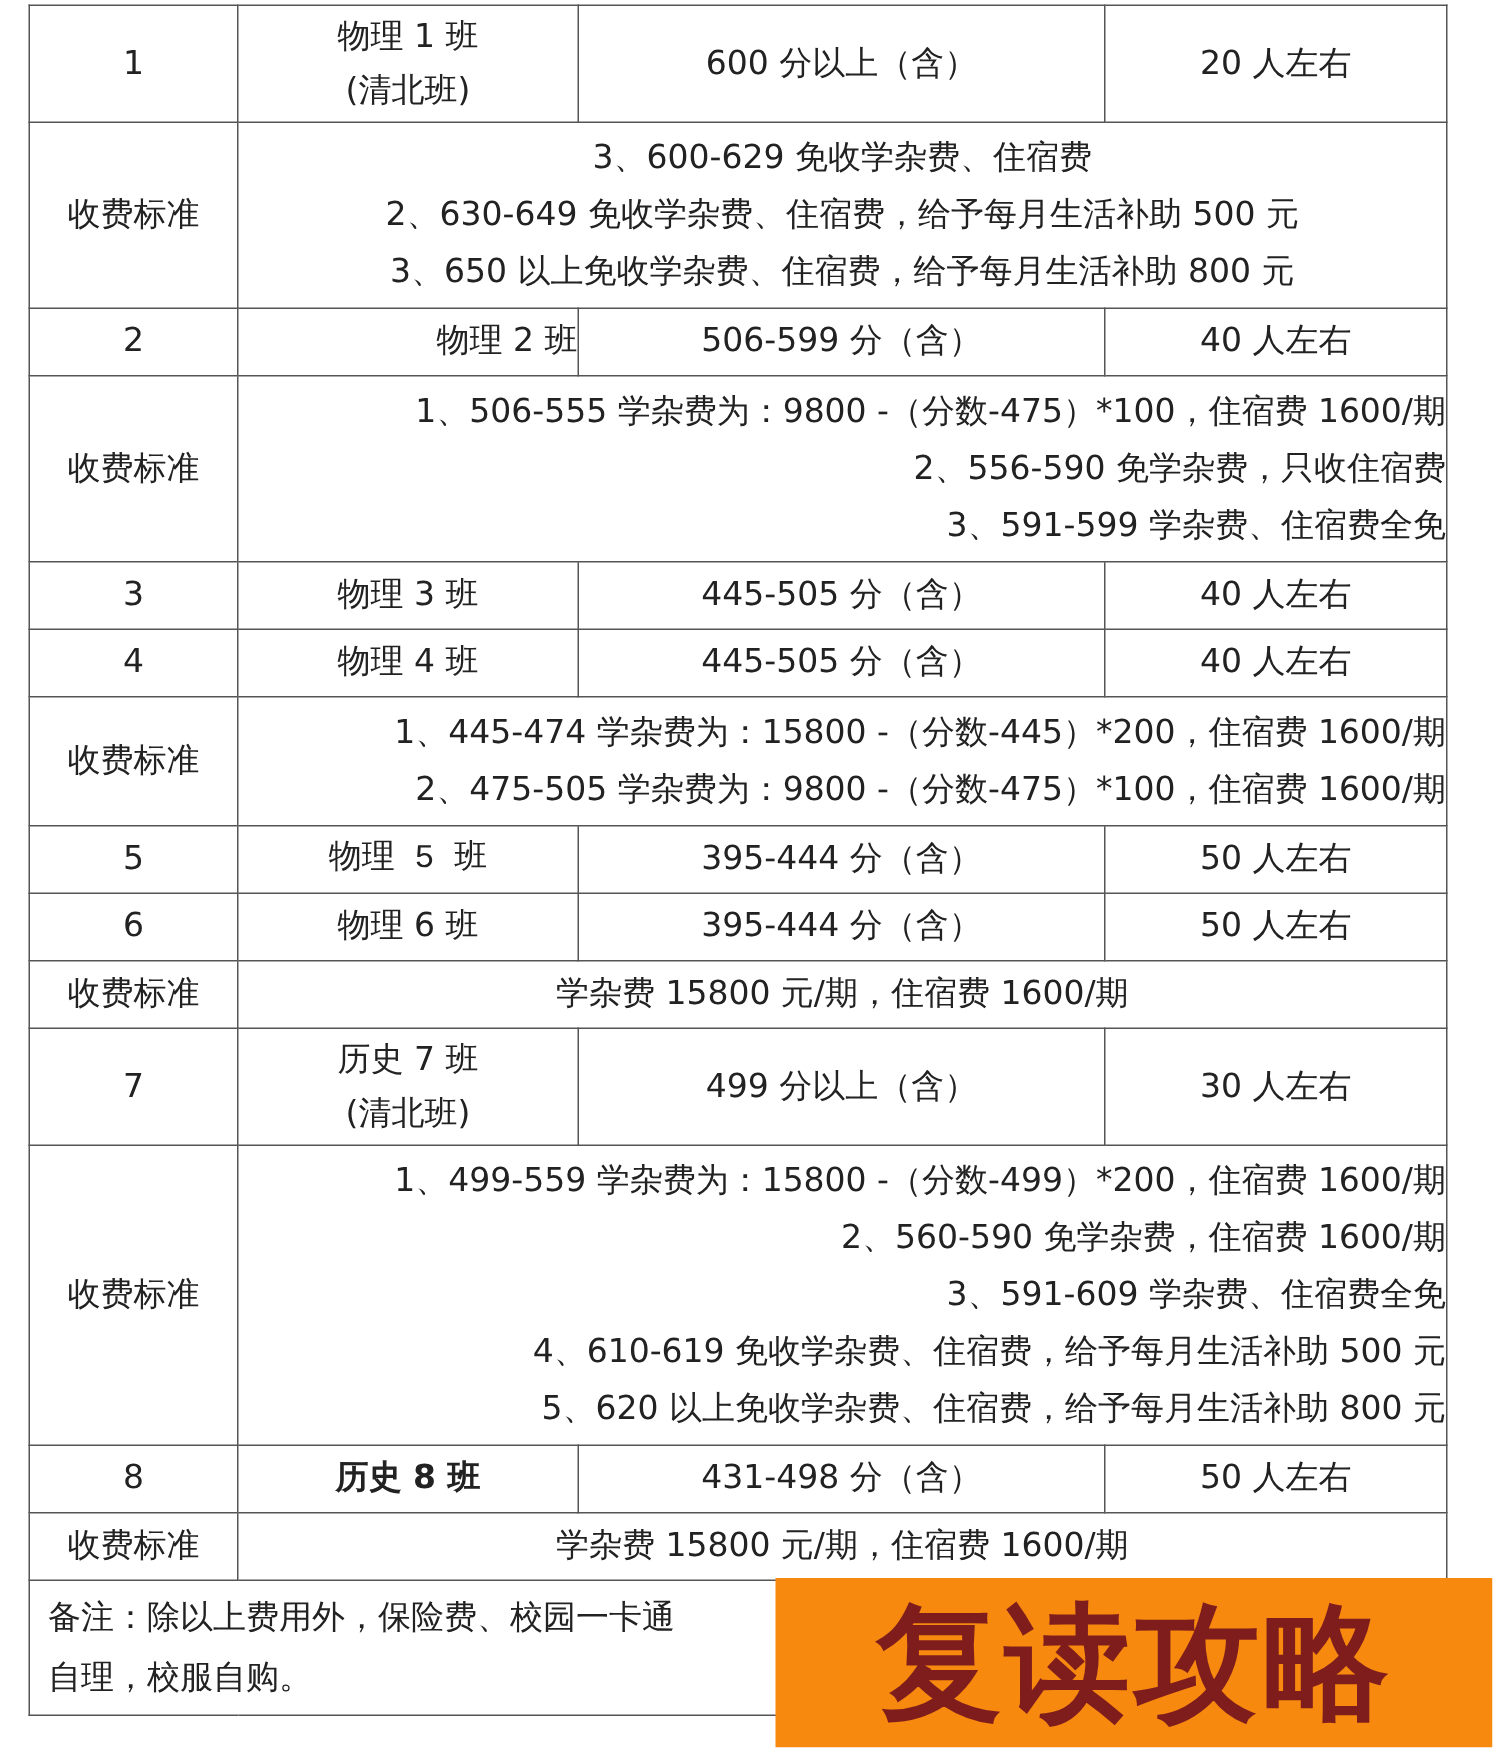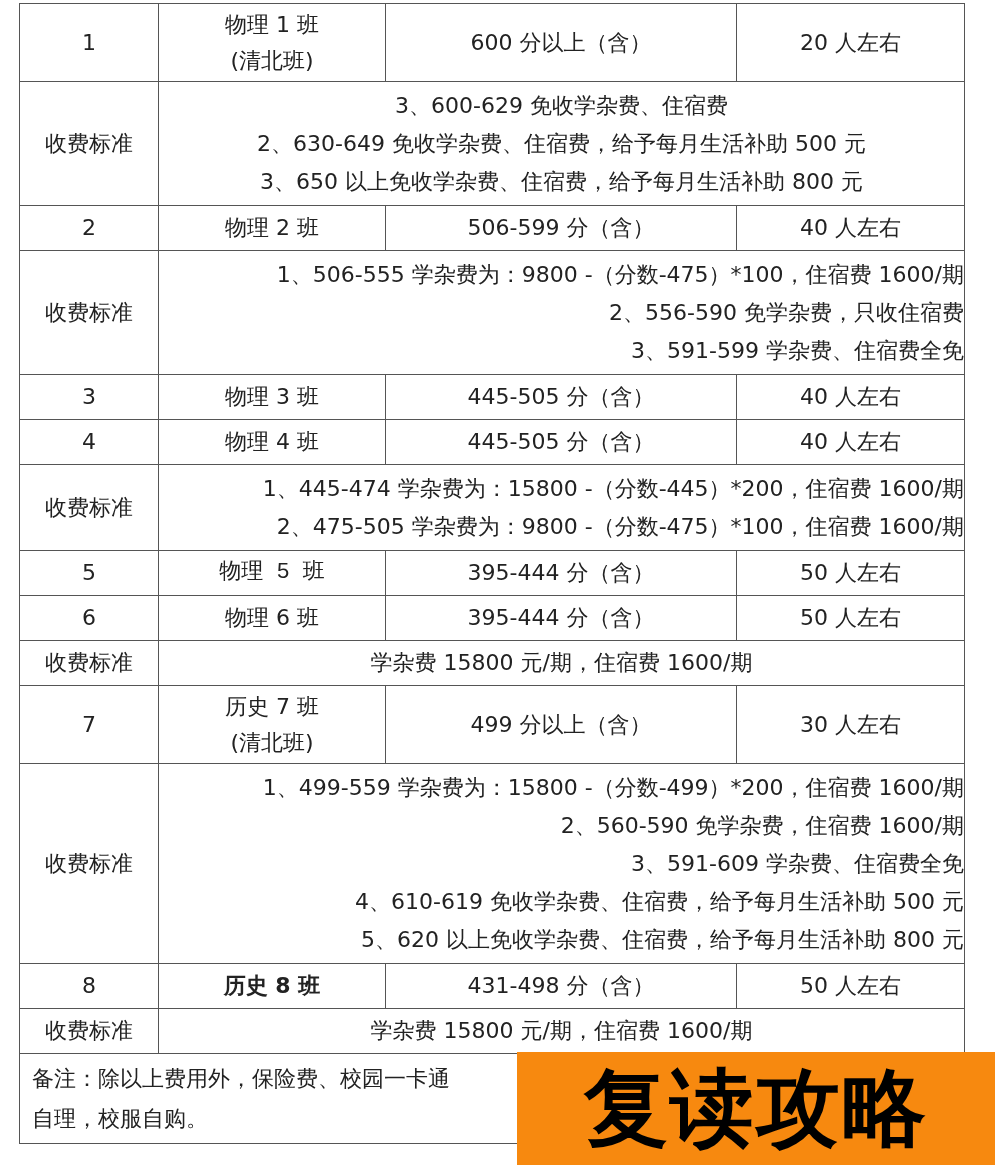--- a/index.html
+++ b/index.html
@@ -2,21 +2,21 @@
 <html><head>
 <meta charset="utf-8">
 <style>
   html,body{margin:0;padding:0;background:#fff;}
   body{width:995px;height:1165px;position:relative;overflow:hidden;font-family:"DejaVu Sans","Liberation Sans",sans-serif;color:#222;}
   table{position:absolute;left:19px;top:3px;border-collapse:collapse;width:945px;table-layout:fixed;}
   td{border:1.5px solid #555;text-align:center;vertical-align:middle;font-size:22px;line-height:38px;padding:0;}
   td.left{text-align:right;padding-left:12px;}
   td.note{text-align:left;padding-left:12px;line-height:40px;}
   .line{display:block;white-space:nowrap;}
-  .watermark{position:absolute;left:517px;top:1052px;width:478px;height:113px;background:#f7890f;color:#000000;font-size:84px;font-weight:bold;display:flex;align-items:center;justify-content:center;letter-spacing:2px;}
+  .watermark{position:absolute;left:517px;top:1052px;width:478px;height:113px;background:#f7890f;color:#7f1d1d;font-size:84px;font-weight:bold;display:flex;align-items:center;justify-content:center;letter-spacing:2px;}
 </style>
 </head>
 <body>
 
 <table>
   <colgroup>
       <col style="width:139px">
       <col style="width:227px">
       <col style="width:351px">
       <col style="width:228px">
@@ -34,21 +34,21 @@
       <tr style="height: 124px;">
         <td>收费标准</td>
         <td colspan="3">
           <span class="line">3、600-629 免收学杂费、住宿费</span>
           <span class="line">2、630-649 免收学杂费、住宿费，给予每月生活补助 500 元</span>
           <span class="line">3、650 以上免收学杂费、住宿费，给予每月生活补助 800 元</span>
         </td>
       </tr>
       <tr style="height: 45px;">
         <td>2</td>
-        <td style="line-height: 36px;">
+        <td style="line-height: 36px; text-align: right;">
           <span class="line">物理 2 班</span>
         </td>
         <td>506-599 分（含）</td>
         <td>40 人左右</td>
       </tr>
       <tr style="height: 124px;">
         <td>收费标准</td>
         <td colspan="3" class="left">
           <span class="line">1、506-555  学杂费为：9800 -（分数-475）*100，住宿费 1600/期</span>
           <span class="line">2、556-590 免学杂费，只收住宿费</span>

